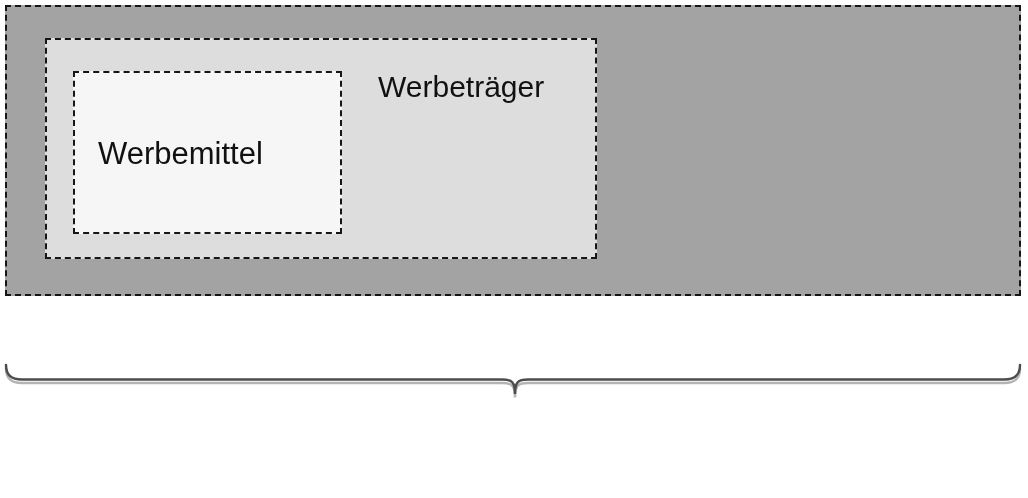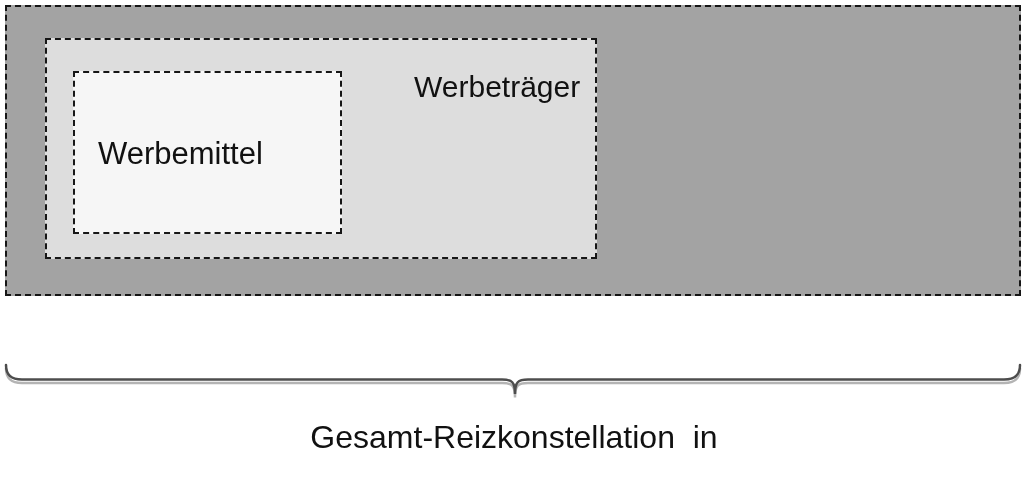--- a/index.html
+++ b/index.html
@@ -51,21 +51,20 @@
     line-height: 1.15;
     white-space: nowrap;
   }
   .middle-label {
     position: absolute;
     left: 331px;
     top: 30px;
     font-size: 30px;
     line-height: 33px;
     white-space: nowrap;
-    margin-left: 36px;
   }
   .outer-label {
     position: absolute;
     left: 726px;
     top: 197px;
     font-size: 31px;
     line-height: 1.15;
     white-space: nowrap;
   }
   .brace-svg {
@@ -111,16 +110,15 @@
   </div>
 
   <svg class="brace-svg" viewBox="0 0 1028 48" xmlns="http://www.w3.org/2000/svg" aria-hidden="true">
     <path d="M 6 12 C 6 22, 11 26.5, 22 26.5 L 502 26.5 C 512 26.5, 515 29, 515 41
              C 515 29, 518 26.5, 528 26.5 L 1004 26.5 C 1015 26.5, 1020 22, 1020 12" fill="none" stroke="#b4b4b4" stroke-width="2.5" stroke-linecap="round" transform="translate(0,1.5)"></path>
     <path d="M 6 10 C 6 20, 11 24.5, 22 24.5 L 502 24.5 C 512 24.5, 515 27, 515 39
              C 515 27, 518 24.5, 528 24.5 L 1004 24.5 C 1015 24.5, 1020 20, 1020 10" fill="none" stroke="#4d4d4d" stroke-width="2.5" stroke-linecap="round"></path>
   </svg>
 
   <div class="caption">
-    <div>Gesamt-Reizkonstellation  in</div>
   </div>
 
 </div>
 
 </body></html>

